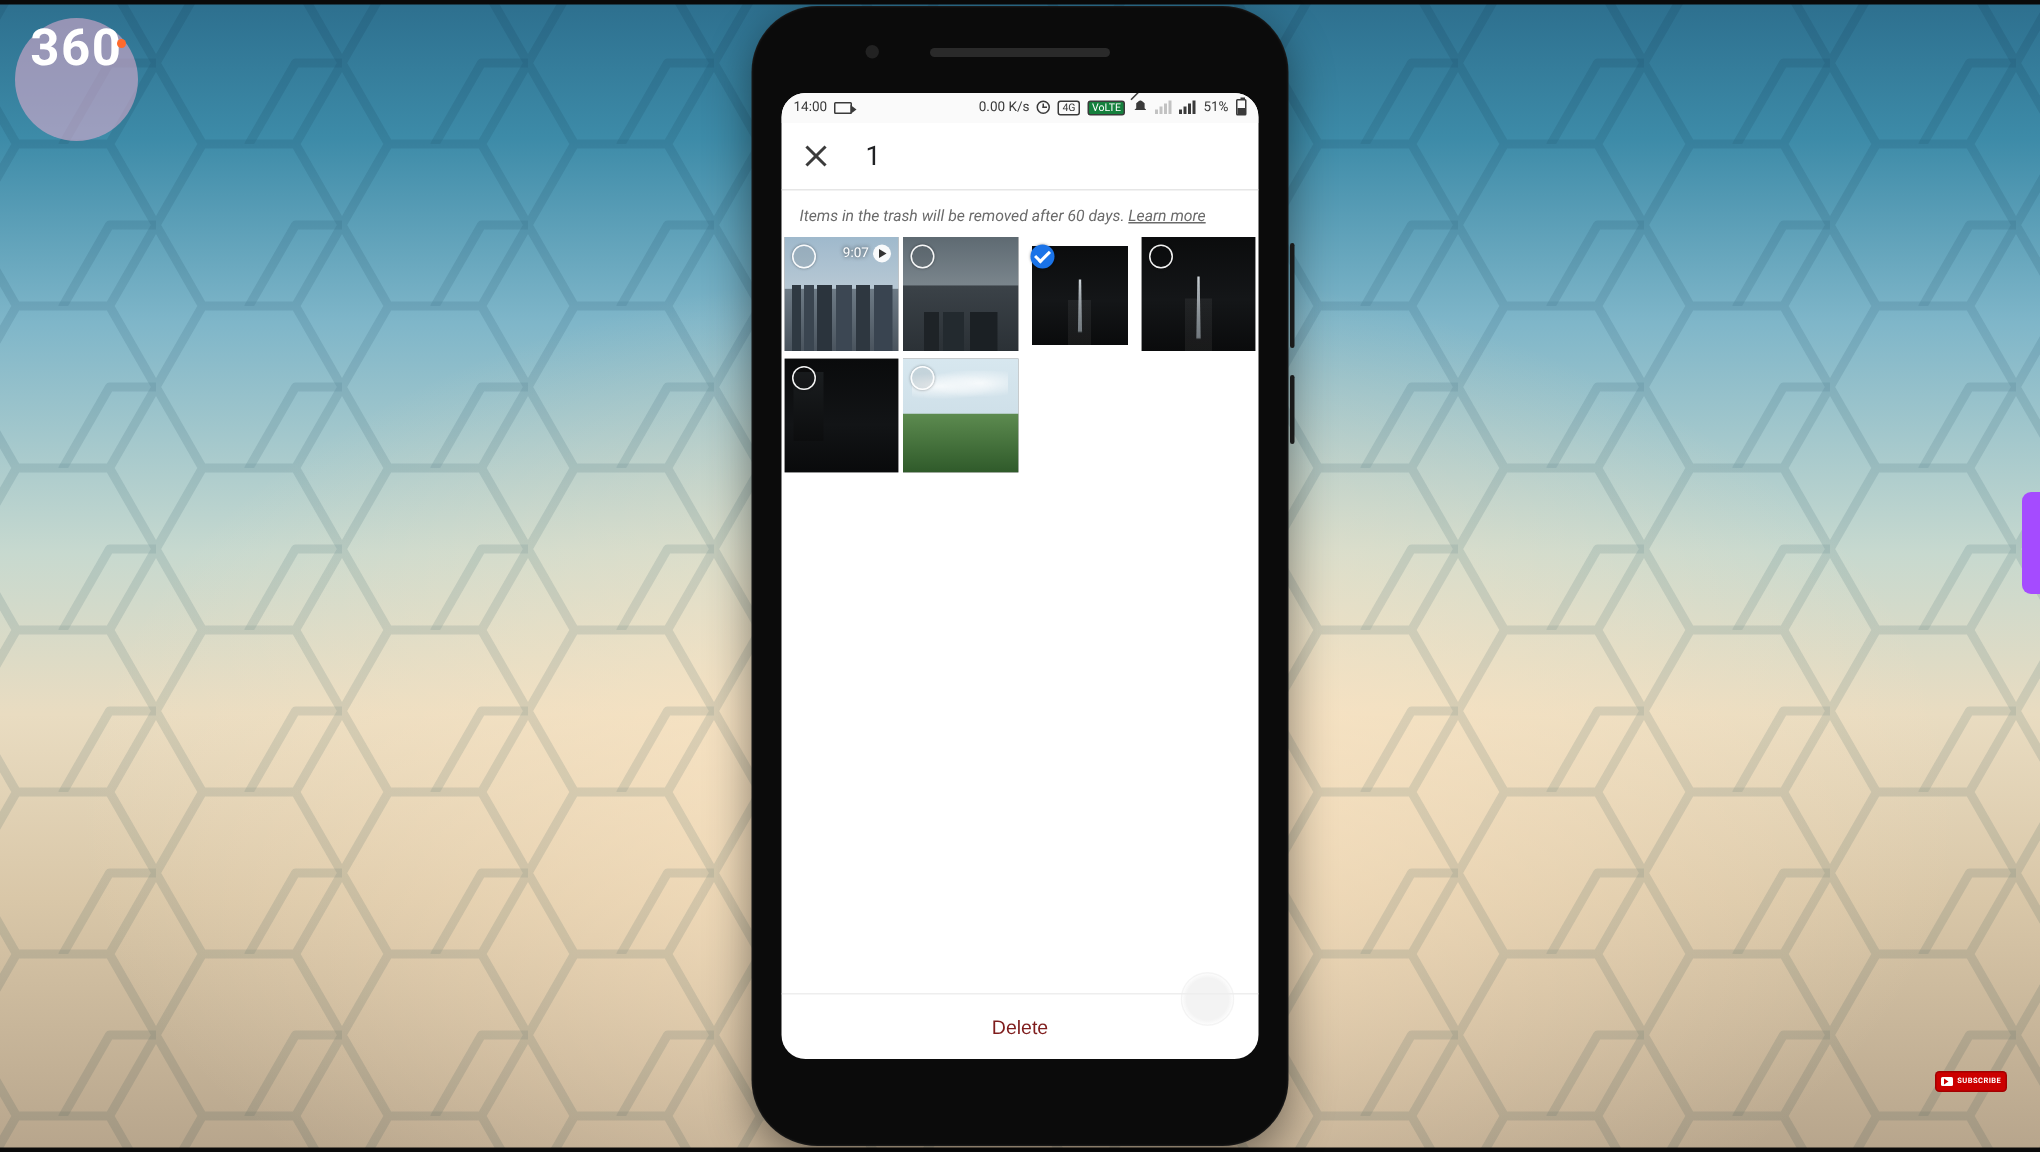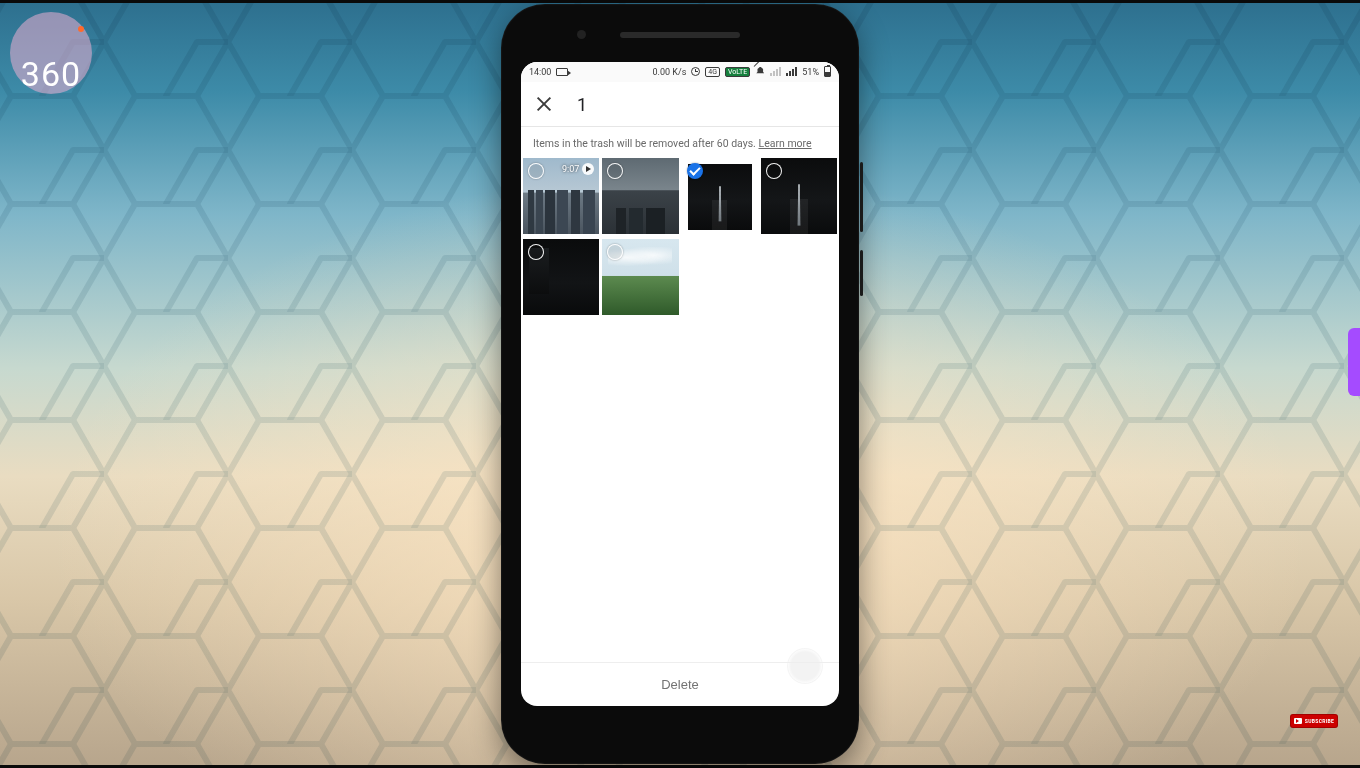--- a/index.html
+++ b/index.html
@@ -13,22 +13,22 @@
       linear-gradient(180deg, #2d6f8e 0%, #3d8ba8 12%, #7fb6c9 28%, #c7d9cf 48%, #e9dcc1 62%, #d9c7a8 78%, #b7a58c 100%);
   }
   .hex-overlay { position:absolute; inset:0; opacity:0.55; mix-blend-mode:multiply; }
   .letterbox-top, .letterbox-bottom { position:absolute; left:0; right:0; height:3px; background:#0a0a0a; }
   .letterbox-top{top:0} .letterbox-bottom{bottom:0}
 
   
   .badge-360 {
     position:absolute; left:10px; top:12px; width:82px; height:82px; border-radius:50%;
     background: rgba(235,175,210,0.55);
-    display:flex; align-items:flex-end; justify-content:center;
-    color:#fff; font-weight:400; font-size:34px; letter-spacing:1px;
+    display:flex; align-items:flex-start; justify-content:center;
+    color:#fff; font-weight:700; font-size:34px; letter-spacing:1px;
   }
   .badge-360 .dot { position:absolute; top:14px; right:8px; width:6px; height:6px; border-radius:50%; background:#ff6a2b; }
 
   
   .purple-tab { position:absolute; right:0; top:328px; width:12px; height:68px; background:#a54bff; border-radius:6px 0 0 6px; }
 
   
   .subscribe-chip {
     position:absolute; right:22px; bottom:40px; width:48px; height:14px; border-radius:3px;
     background:#cc0000; display:flex; align-items:center; justify-content:center; gap:3px;
@@ -84,21 +84,21 @@
 
   
   .toolbar{ height:44px; display:flex; align-items:center; gap:24px; padding:0 14px; }
   .close-x{ width:18px;height:18px;position:relative; cursor:pointer;}
   .close-x::before,.close-x::after{content:"";position:absolute;left:8px;top:0;width:2px;height:18px;background:#3b3b3b;}
   .close-x::before{transform:rotate(45deg)} .close-x::after{transform:rotate(-45deg)}
   .sel-count{ font-size:18px; color:#202124; }
   .toolbar-divider{ height:1px; background:#e6e6e6; margin:0 0px;}
 
   
-  .notice { padding:10px 12px 8px; font-size:10.5px; color:#6a6a6a; }
+  .notice { padding:10px 12px 8px; font-size:10.5px; color:#6a6a6a;font-style:italic; }
   .notice a { color:#6a6a6a; text-decoration:underline; }
 
   
   .grid { display:grid; grid-template-columns:repeat(4, 1fr); gap:3px; padding:0 2px; }
   .thumb { position:relative; aspect-ratio:1/1; overflow:hidden; background:#888; cursor:pointer;}
   .thumb .img{position:absolute; inset:0;}
   .sel-ring{ position:absolute; left:5px; top:5px; width:16px; height:16px; border:1.5px solid rgba(255,255,255,0.95); border-radius:50%; background:rgba(0,0,0,0.08); box-shadow:0 0 2px rgba(0,0,0,0.4);}
   .thumb.selected{ padding:6px; background:#fff; aspect-ratio:auto; height:78px;}
   .thumb.selected .imgwrap{position:relative; width:100%; height:100%; overflow:hidden;}
   .thumb.selected .sel-ring{ border:none; background:#1a73e8; display:flex;align-items:center;justify-content:center;}
@@ -117,21 +117,21 @@
   .t-road{background:linear-gradient(180deg,#0b0c0d 0%,#141618 55%,#0a0b0c 100%);} 
   .t-road::before{content:"";position:absolute;left:50%;top:18%;width:2px;height:70%;background:linear-gradient(180deg,#cfd6da,#6a7278);transform:translateX(-50%) perspective(60px) rotateX(45deg);}
   .t-road::after{content:"";position:absolute;left:20%;right:20%;bottom:0;height:46%;background:linear-gradient(90deg,transparent 0 30%,rgba(200,200,200,0.08) 30% 70%,transparent 70%);}
   .t-road2{background:linear-gradient(180deg,#0a0b0c 0%,#121416 58%,#090a0b 100%);} 
   .t-road2::before{content:"";position:absolute;left:8%;top:12%;width:26%;height:60%;background:linear-gradient(180deg,#1a1d1f,#0c0d0e);}
   .t-green{background:linear-gradient(180deg,#d7e7ef 0%,#cfe0e9 48%,#5c8a4f 49%,#2f5a2a 100%);} 
   .t-green::after{content:"";position:absolute;top:10%;left:8%;width:84%;height:28%;background:radial-gradient(ellipse at 30% 50%,#fff,rgba(255,255,255,0) 60%),radial-gradient(ellipse at 70% 40%,#fff,rgba(255,255,255,0) 55%);opacity:.8;}
 
   
   .bottombar{ position:absolute; left:0; right:0; bottom:0; height:44px; border-top:1px solid #eee; display:flex;}
-  .bottombar button{ flex:1; background:none; border:none; color:#737373; font-size:13px; font-weight:500; cursor:pointer;}
+  .bottombar button{ flex:1; background:none; border:none; color:#7f1d1d; font-size:13px; font-weight:500; cursor:pointer;}
   .gesture-hint{ position:absolute; right:16px; bottom:22px; width:36px;height:36px;border-radius:50%;background:radial-gradient(circle,#f3f3f3 0 55%,rgba(243,243,243,0) 70%); box-shadow:0 0 0 1px rgba(0,0,0,0.04) inset;}
 </style>
 </head>
 <body>
 
 <div class="wallpaper">
   <svg class="hex-overlay" width="1360" height="768">
     <defs>
       <pattern id="hex" width="124" height="108" patternUnits="userSpaceOnUse" patternTransform="translate(-20,-12)">
         <g fill="none" stroke="#6a8fa0" stroke-width="6" stroke-linejoin="round" opacity="0.35">

